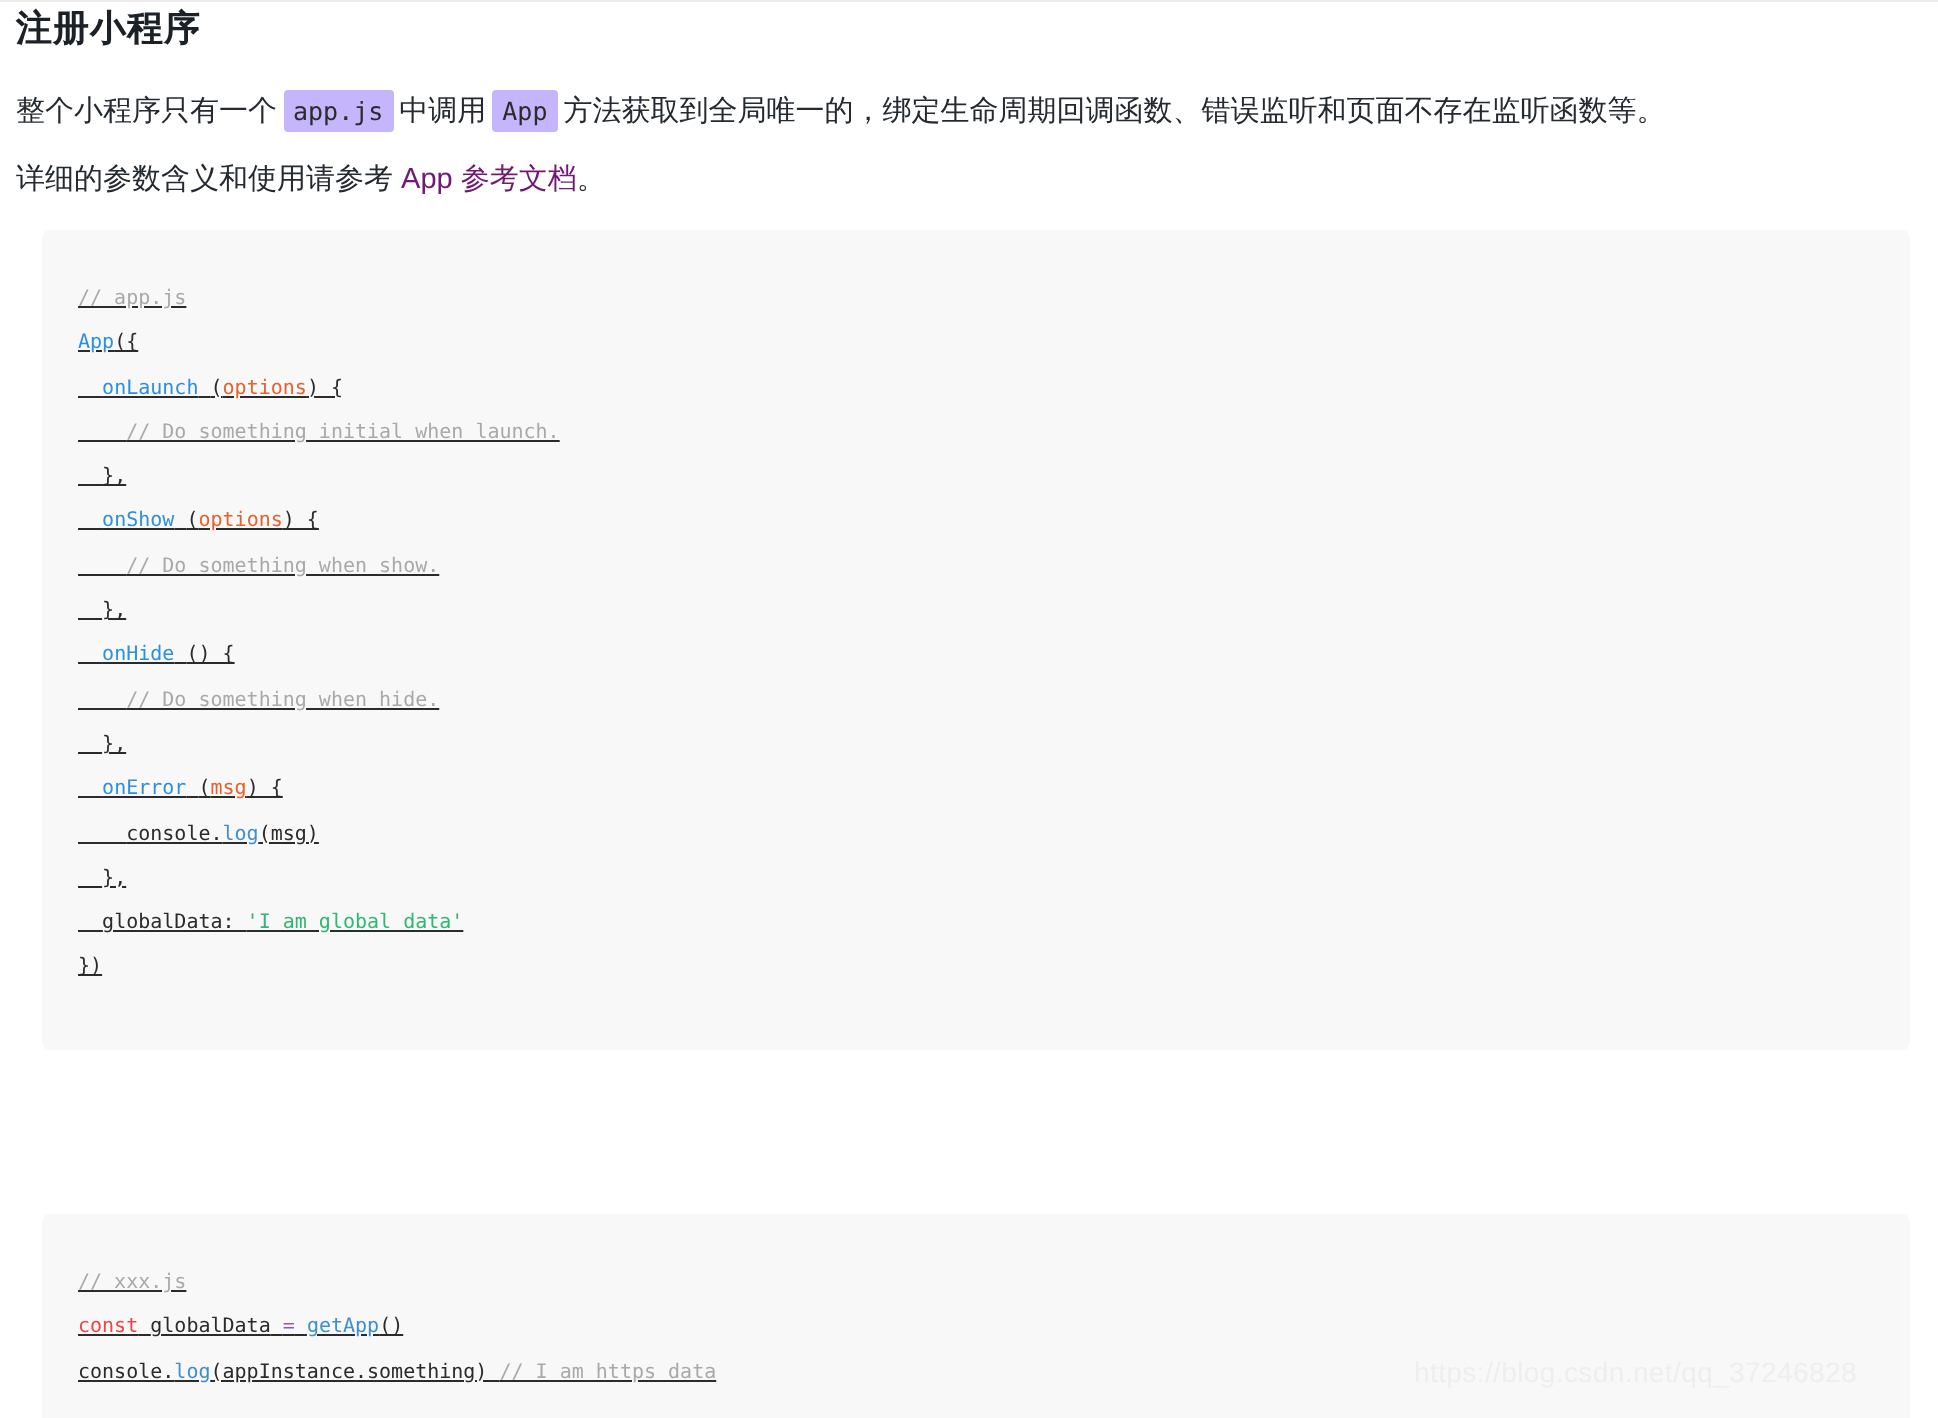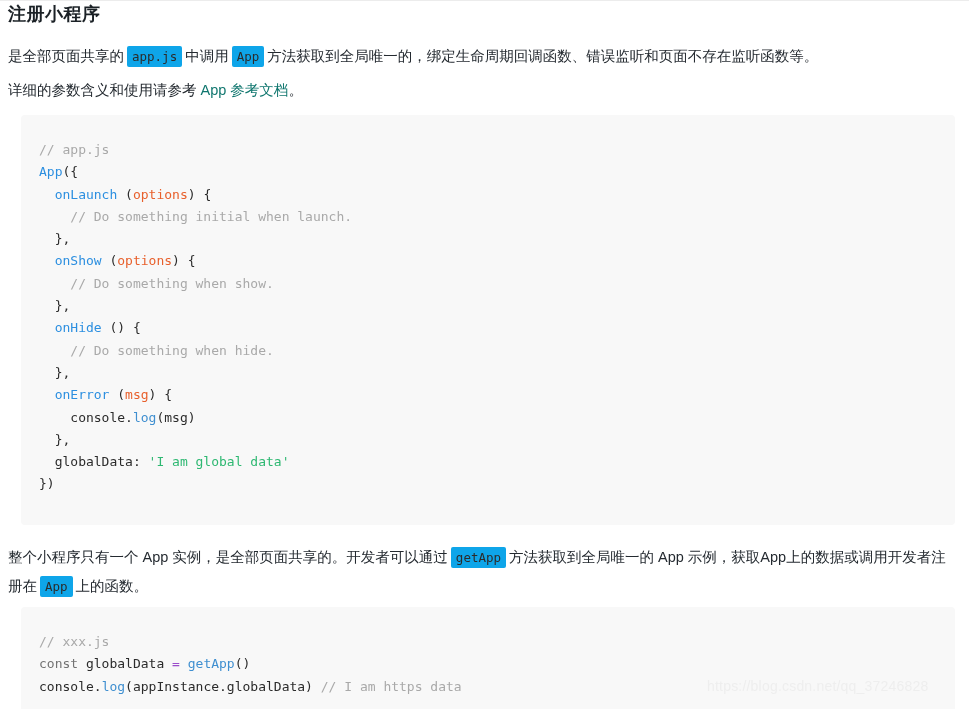--- a/index.html
+++ b/index.html
@@ -47,60 +47,61 @@
     color: #242a30;
     margin: 0;
   }
   .para-1 { top: 42px; width: 955px; }
   .para-2 { top: 76px; width: 955px; }
   .para-3 { top: 543px; width: 950px; }
 
   code.inline {
     font-family: "DejaVu Sans Mono", "Liberation Mono", monospace;
     font-size: 12.5px;
-    background: #0ea5e9;
+    background: #c4b5fd;
     color: #2b2b2b;
     padding: 3px 5px;
     border-radius: 2px;
     margin: 0 3px;
     white-space: nowrap;
   }
   a.doclink {
-    color: #0f766e;
+    color: #701a75;
     text-decoration: none;
   }
 
   .codeblock {
     position: absolute;
     left: 21px;
     width: 934px;
     box-sizing: border-box;
     background: #f8f8f8;
     border-radius: 4px;
     padding: 24px 0 24px 0;
   }
   .codeblock-1 { top: 115px; height: 410px; }
   .codeblock-2 { top: 607px; height: 102px; border-radius: 4px 4px 0 0; padding-bottom: 0; }
 
   pre.code {
     margin: 0;
     padding: 0 18px;
     font-family: "DejaVu Sans Mono", "Liberation Mono", monospace;
-    font-size: 13px;
+    font-size: 10px;
     line-height: 22.3px;
     color: #2b2b2b;
     white-space: pre;
     tab-size: 2;
+    text-decoration: underline;
   }
   .cm { color: #a9a9a9; }
   .fn { color: #3f8fd0; }
   .kwfn { color: #2c8fe0; }
   .par { color: #e8602c; }
   .str { color: #2eb872; }
-  .kw  { color: #737373; }
+  .kw  { color: #ef4444; }
   .op  { color: #9b4dca; }
   .pl  { color: #2b2b2b; }
 
   .watermark {
     position: absolute;
     left: 707px;
     top: 678px;
     font-family: "Liberation Sans", sans-serif;
     font-size: 14px;
     color: #eeeeee;
@@ -111,21 +112,21 @@
 </style>
 </head>
 <body>
 
 <div class="page">
 
   <div class="top-rule"></div>
 
   <h1 class="doc-title">注册小程序</h1>
 
-  <p class="para para-1"><span>是全部页面共享的</span><code class="inline">app.js</code><span>中调用</span><code class="inline">App</code><span>方法获取到全局唯一的，绑定生命周期回调函数、错误监听和页面不存在监听函数等。</span></p>
+  <p class="para para-1"><span>整个小程序只有一个</span><code class="inline">app.js</code><span>中调用</span><code class="inline">App</code><span>方法获取到全局唯一的，绑定生命周期回调函数、错误监听和页面不存在监听函数等。</span></p>
 
   <p class="para para-2"><span>详细的参数含义和使用请参考</span>
     <a class="doclink" href="#">App 参考文档</a><span>。</span></p>
 
   <div class="codeblock codeblock-1">
     <pre class="code"><span class="cm">// app.js</span>
 <span class="kwfn">App</span><span class="pl">({</span>
   <span class="kwfn">onLaunch</span> <span class="pl">(</span><span class="par">options</span><span class="pl">) {</span>
     <span class="cm">// Do something initial when launch.</span>
   <span class="pl">},</span>
@@ -135,23 +136,22 @@
   <span class="kwfn">onHide</span> <span class="pl">() {</span>
     <span class="cm">// Do something when hide.</span>
   <span class="pl">},</span>
   <span class="kwfn">onError</span> <span class="pl">(</span><span class="par">msg</span><span class="pl">) {</span>
     <span class="pl">console.</span><span class="fn">log</span><span class="pl">(msg)</span>
   <span class="pl">},</span>
   <span class="pl">globalData: </span><span class="str">'I am global data'</span>
 <span class="pl">})</span></pre>
   </div>
 
-  <p class="para para-3"><span>整个小程序只有一个 App 实例，是全部页面共享的。开发者可以通过</span><code class="inline">getApp</code><span>方法获取到全局唯一的 App 示例，获取App上的数据或调用开发者注册在</span><code class="inline">App</code><span>上的函数。</span></p>
 
   <div class="codeblock codeblock-2">
     <pre class="code"><span class="cm">// xxx.js</span>
 <span class="kw">const</span> <span class="pl">globalData</span> <span class="op">=</span> <span class="fn">getApp</span><span class="pl">()</span>
-<span class="pl">console.</span><span class="fn">log</span><span class="pl">(appInstance.globalData) </span><span class="cm">// I am https data</span></pre>
+<span class="pl">console.</span><span class="fn">log</span><span class="pl">(appInstance.something) </span><span class="cm">// I am https data</span></pre>
   </div>
 
   <div class="watermark">https://blog.csdn.net/qq_37246828</div>
 
 </div>
 
 </body></html>

